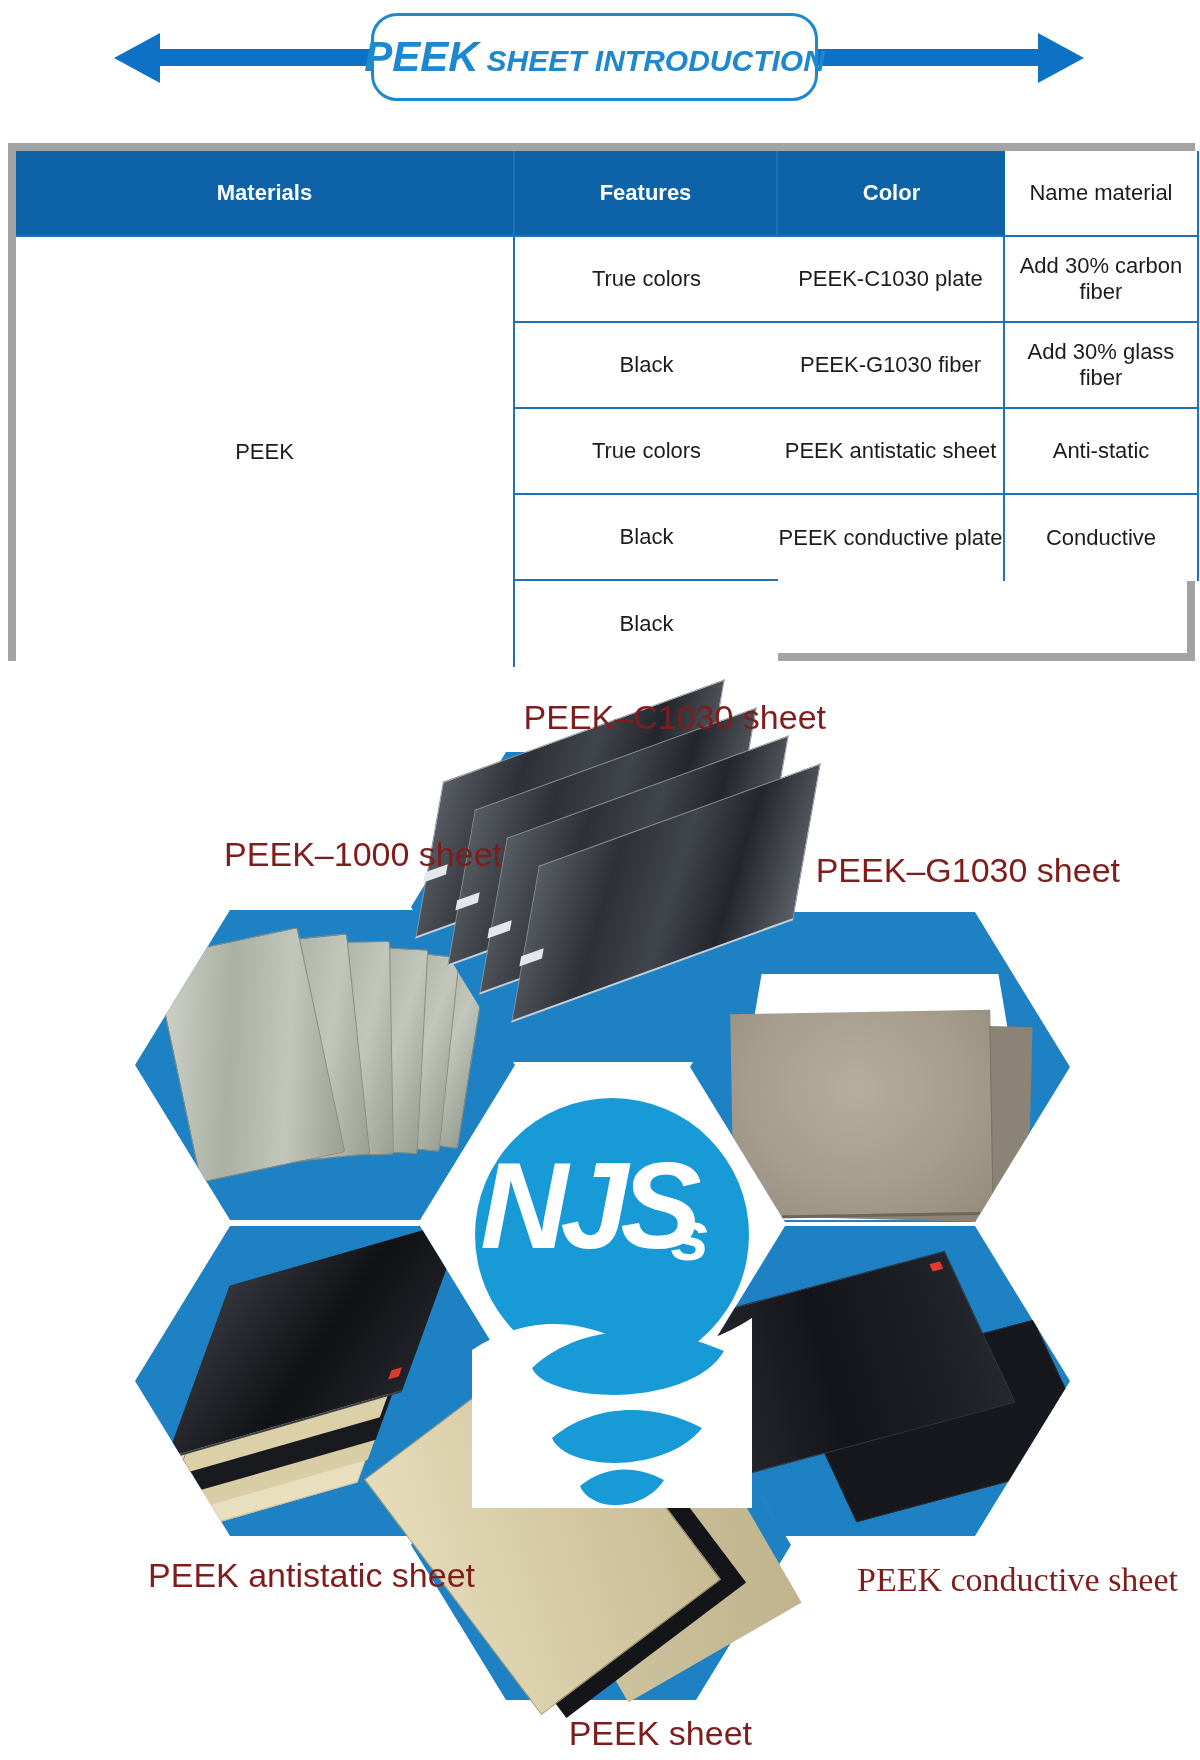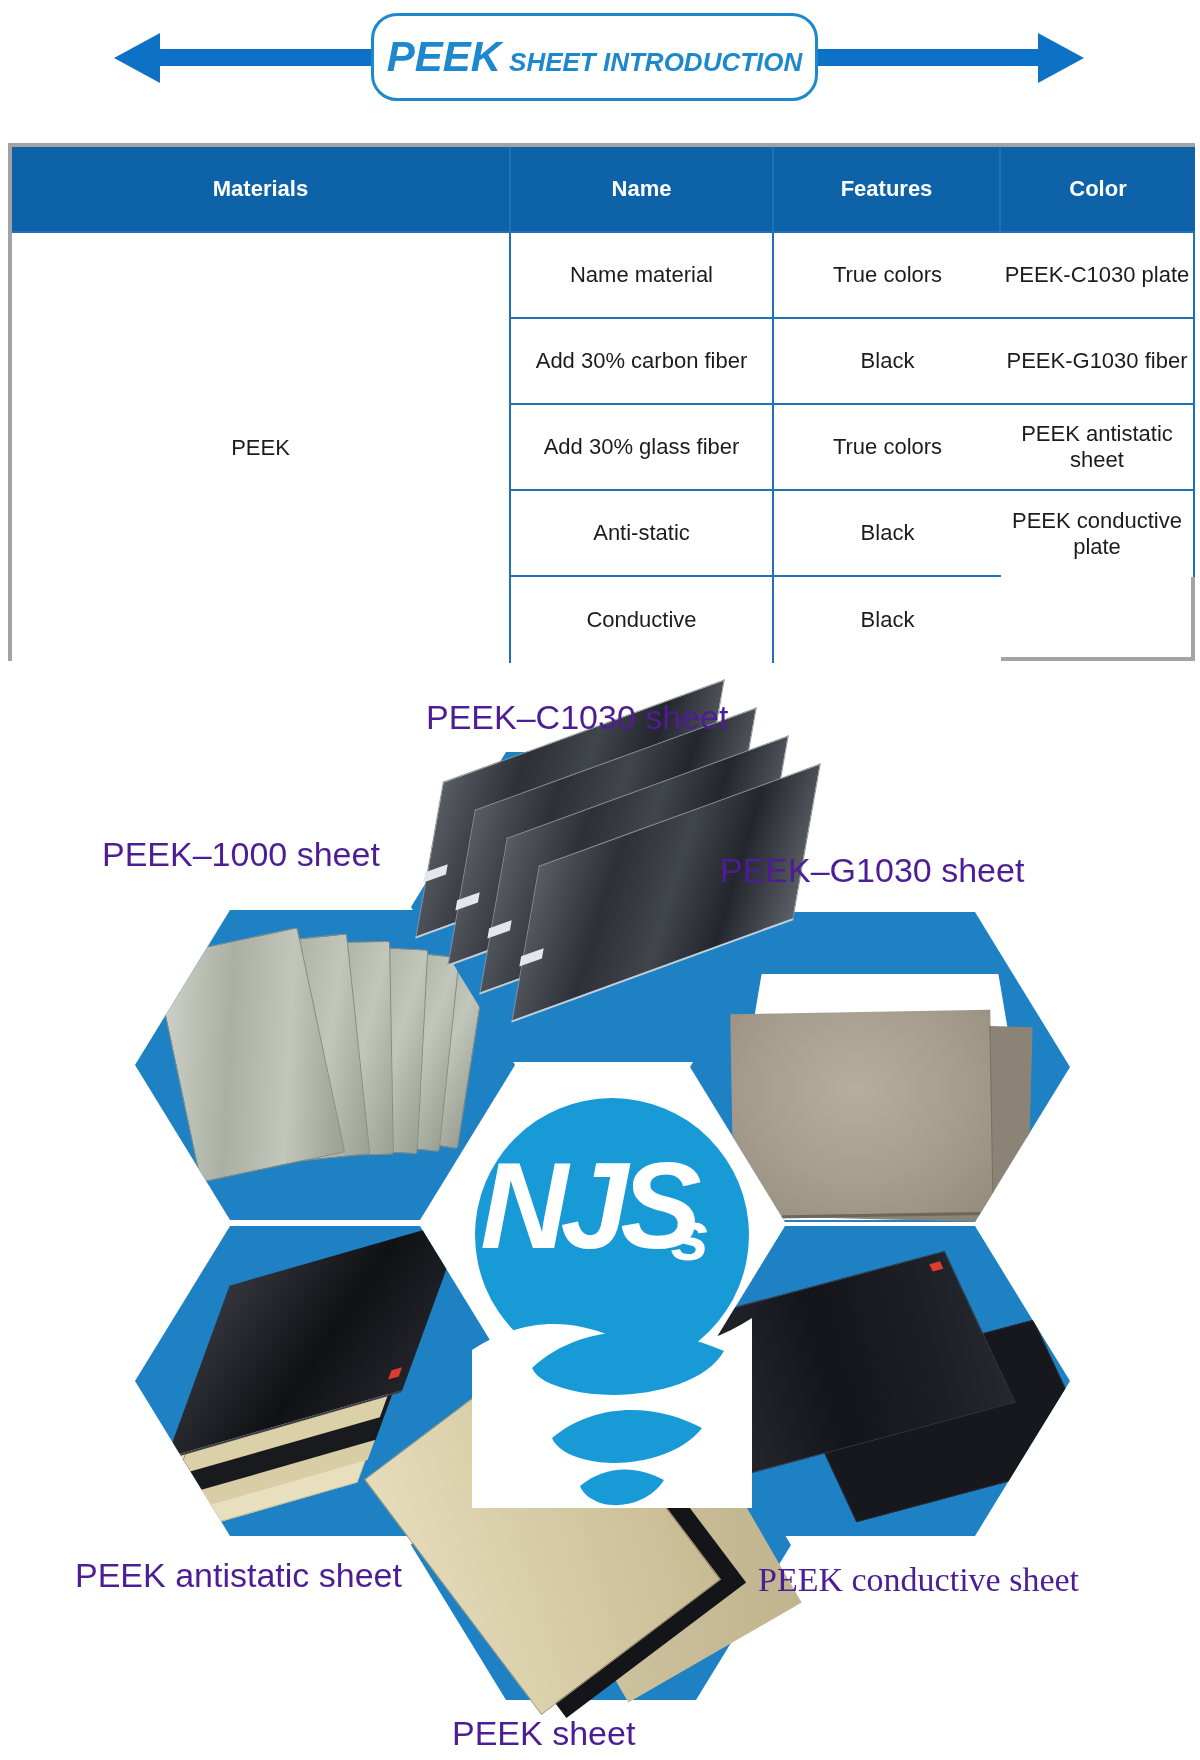--- a/index.html
+++ b/index.html
@@ -11,46 +11,46 @@
   .arrow-bar { position:absolute; top:49px; height:17px; background:#0d72c6; }
   .arrow-bar.left  { left:158px; width:215px; }
   .arrow-bar.right { left:816px; width:222px; }
   .arrow-head { position:absolute; width:0; height:0; top:33px; }
   .arrow-head.left  { left:114px; border-top:25px solid transparent; border-bottom:25px solid transparent; border-right:46px solid #0d72c6; }
   .arrow-head.right { left:1038px; border-top:25px solid transparent; border-bottom:25px solid transparent; border-left:46px solid #0d72c6; }
   .banner-box { position:absolute; left:371px; top:13px; width:447px; height:88px; background:#fff;
                 border:3px solid #1e88cf; border-radius:26px; display:flex; align-items:center; justify-content:center; }
   .banner-title { color:#1e88cf; font-style:italic; font-weight:700; white-space:nowrap; }
   .banner-title .big { font-size:42px; letter-spacing:0px; }
-  .banner-title .small { font-size:26px; letter-spacing:0px; margin-left:8px; }
+  .banner-title .small { font-size:30px; letter-spacing:0px; margin-left:8px; }
 
   
   .ptable { position:absolute; left:8px; top:143px; width:1187px; height:518px;
             display:grid; grid-template-columns:499px 263px 227px 194px; grid-auto-rows:86px;
-            border:4px solid #a3a3a3; }
+            border:8px solid #a3a3a3; }
   .ptable > div { border-right:2px solid #1f72b8; border-bottom:2px solid #1f72b8;
                   display:flex; align-items:center; justify-content:center; text-align:center;
                   font-size:22px; color:#1c1c1c; background:#fff; }
   .ptable > div.last-col { border-right:none; }
   .ptable > div.last-row { border-bottom:none; }
   .th { background:#0e63a8 !important; color:#ffffff !important; font-weight:700; font-size:23px; }
   .materials-cell { grid-column:1; grid-row:2 / span 5; font-size:38px; color:#111; }
 
   
   .hex-section { position:absolute; left:0; top:680px; width:1200px; height:1080px; }
   .hex { position:absolute; width:380px; height:310px; background:#1e81c4;
          clip-path:polygon(25% 0%,75% 0%,100% 50%,75% 100%,25% 100%,0% 50%); overflow:hidden; }
   .hex-n  { left:411px; top:72px;  }
   .hex-nw { left:135px; top:230px; }
   .hex-ne { left:690px; top:232px; }
   .hex-sw { left:135px; top:546px; }
   .hex-se { left:690px; top:546px; }
   .hex-s  { left:411px; top:710px; }
 
-  .hex-label { position:absolute; color:#4c1d95; font-size:34px; white-space:nowrap; text-align:left; z-index:30; }
+  .hex-label { position:absolute; color:#7f1d1d; font-size:34px; white-space:nowrap; text-align:right; z-index:30; }
   .lbl-top    { left:426px; top:18px;  width:400px; }
   .lbl-left   { left:102px; top:155px; width:400px; }
   .lbl-right  { left:720px; top:171px; width:400px; }
   .lbl-bleft  { left:75px;  top:876px; width:400px; }
   .lbl-bright { left:758px; top:881px; width:420px;font-family:Liberation Serif, serif; }
   .lbl-bottom { left:452px; top:1034px; width:300px; }
 
   
   .photo { position:absolute; }
   .sheet { position:absolute; }
@@ -114,21 +114,20 @@
     <div class="arrow-head right"></div>
     <div class="banner-box">
       <div class="banner-title">
         <span class="big">PEEK</span><span class="small">SHEET INTRODUCTION</span>
       </div>
     </div>
   </div>
 
   <div class="ptable">
     <div class="th">Materials</div>
-    <div class="th">Name</div>
     <div class="th">Features</div>
     <div class="th last-col">Color</div>
 
     <div class="materials-cell last-row">PEEK</div>
 
     <div>Name material</div>
     <div class="last-col">True colors</div>
 
     <div>PEEK-C1030 plate</div>
     <div>Add 30% carbon fiber</div>

